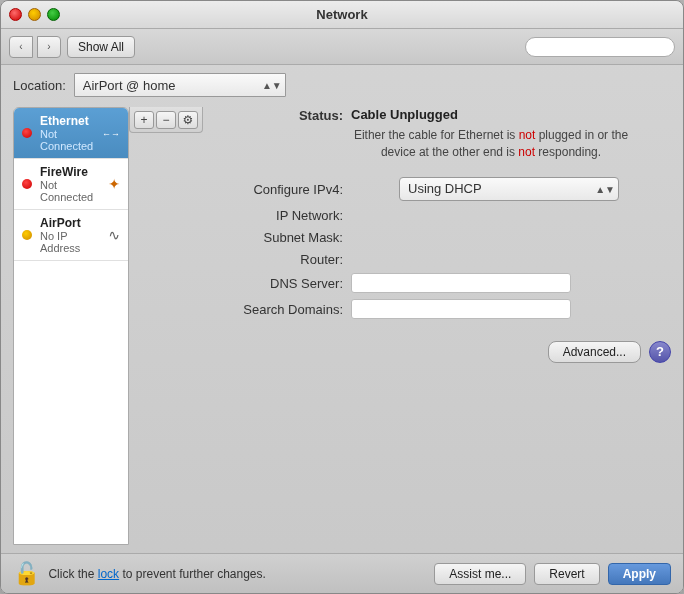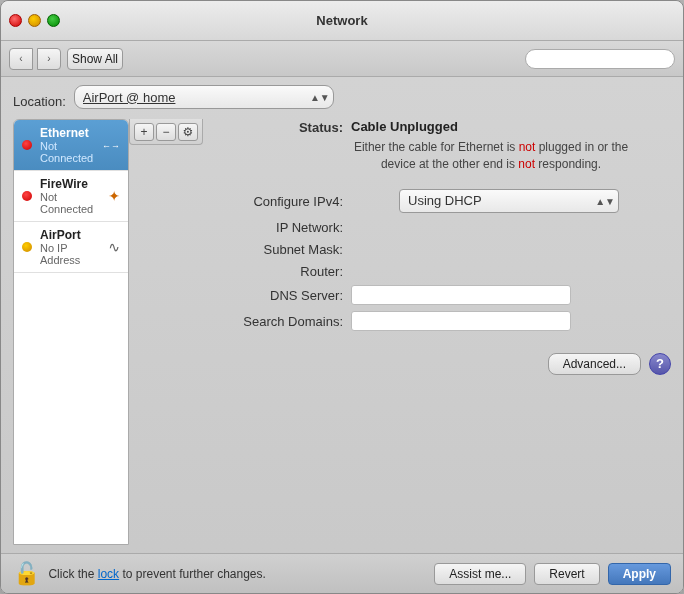--- a/index.html
+++ b/index.html
@@ -20,21 +20,21 @@
       border-radius: 8px;
       border: 1px solid #888;
       box-shadow: 0 4px 20px rgba(0,0,0,0.4);
       display: flex;
       flex-direction: column;
       overflow: hidden;
     }
 
     
     .titlebar {
-      height: 40px;
+      height: 28px;
       background: linear-gradient(to bottom, #ececec, #d8d8d8);
       border-bottom: 1px solid #aaa;
       border-radius: 8px 8px 0 0;
       display: flex;
       align-items: center;
       padding: 0 8px;
       position: relative;
     }
 
     .traffic-lights {
@@ -85,21 +85,21 @@
       justify-content: center;
       font-size: 10px;
       color: #555;
     }
 
     .nav-btn:first-child { border-radius: 4px 0 0 4px; }
     .nav-btn:nth-child(2) { border-radius: 0 4px 4px 0; margin-right: 2px; }
 
     .show-all-btn {
       height: 22px;
-      padding: 0 4px;
+      padding: 0 10px;
       background: linear-gradient(to bottom, #f5f5f5, #ddd);
       border: 1px solid #999;
       border-radius: 4px;
       cursor: pointer;
       font-size: 12px;
       color: #222;
     }
 
     .search-box {
       margin-left: auto;
@@ -117,48 +117,47 @@
     .main-content {
       flex: 1;
       display: flex;
       flex-direction: column;
       padding: 8px 12px;
     }
 
     
     .location-row {
       display: flex;
-      align-items: flex-end;
+      align-items: center;
       margin-bottom: 10px;
     }
 
     .location-label {
       font-size: 13px;
       color: #333;
       margin-right: 8px;
     }
 
     .location-select-wrapper {
       position: relative;
       display: inline-block;
     }
 
     .location-select {
-      width: 260px;
+      width: 212px;
       height: 24px;
       background: linear-gradient(to bottom, #fafafa, #e8e8e8);
       border: 1px solid #999;
-      border-radius: 9px;
+      border-radius: 1px;
       padding: 0 24px 0 8px;
       font-size: 13px;
       color: #333;
       appearance: none;
       cursor: pointer;
       outline: none;
-      text-decoration: underline;
     }
 
     .select-arrow {
       position: absolute;
       right: 4px;
       top: 50%;
       transform: translateY(-50%);
       pointer-events: none;
       font-size: 10px;
       color: #555;

